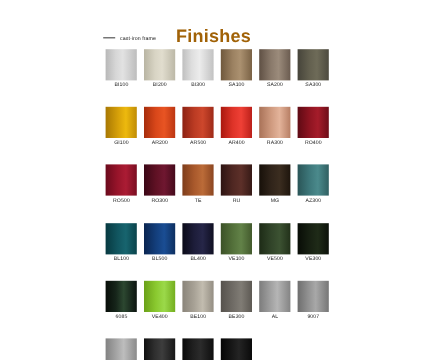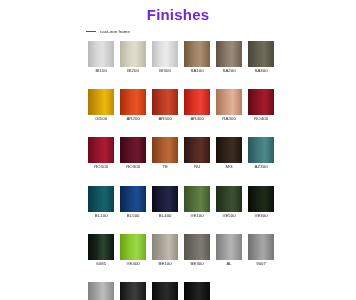--- a/index.html
+++ b/index.html
@@ -13,23 +13,23 @@
     font-family: "Liberation Sans", sans-serif;
     color: #111111;
     overflow: hidden;
     position: relative;
   }
   #page-title {
     text-align: center;
     font-size: 15px;
     font-weight: bold;
     letter-spacing: 0.2px;
-    margin: 0;
+    margin: 16px;
     padding-top: 6px;
-    color: #6d28d9;
+    color: #a16207;
   }
   #legend {
     position: absolute;
     left: 86px;
     top: 29px;
     display: flex;
     align-items: center;
     gap: 4px;
   }
   #legend .legend-dash {

